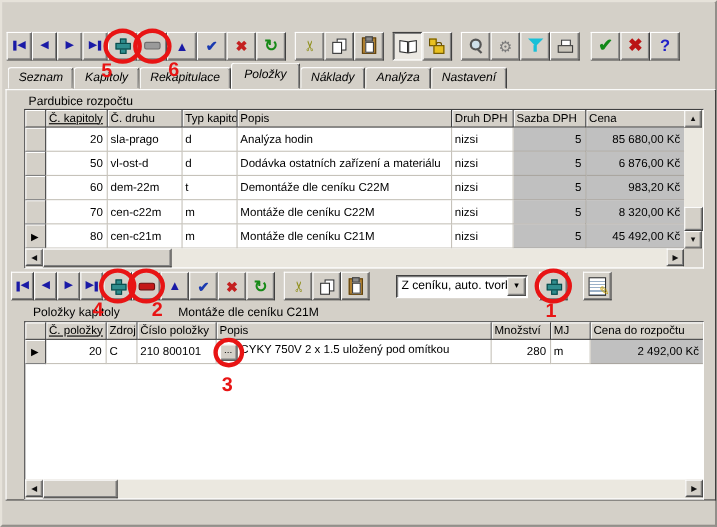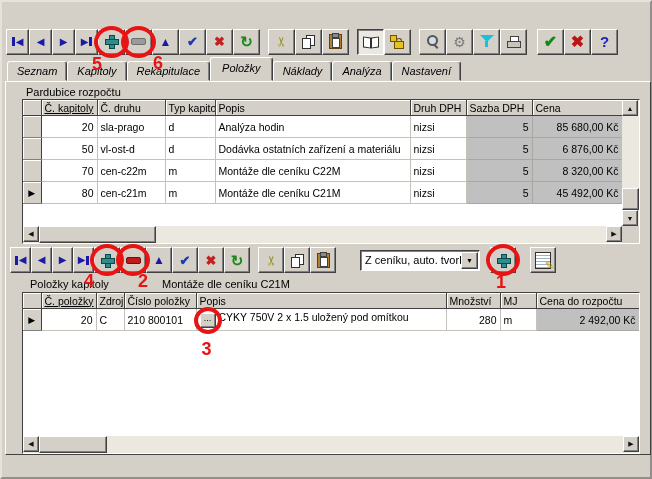--- a/index.html
+++ b/index.html
@@ -266,20 +266,30 @@
               <td class="num">50</td>
               <td>vl-ost-d</td>
               <td>d</td>
               <td>Dodávka ostatních zařízení a materiálu</td>
               <td>nizsi</td>
               <td class="num gray">5</td>
               <td class="num gray">6 876,00 Kč</td>
             </tr>
             <tr>
               <td class="sel"></td>
+              <td class="num">60</td>
+              <td>dem-22m</td>
+              <td>t</td>
+              <td>Demontáže dle ceníku C22M</td>
+              <td>nizsi</td>
+              <td class="num gray">5</td>
+              <td class="num gray">983,20 Kč</td>
+            </tr>
+            <tr>
+              <td class="sel"></td>
               <td class="num">70</td>
               <td>cen-c22m</td>
               <td>m</td>
               <td>Montáže dle ceníku C22M</td>
               <td>nizsi</td>
               <td class="num gray">5</td>
               <td class="num gray">8 320,00 Kč</td>
             </tr>
             <tr>
               <td class="sel">▶</td>

